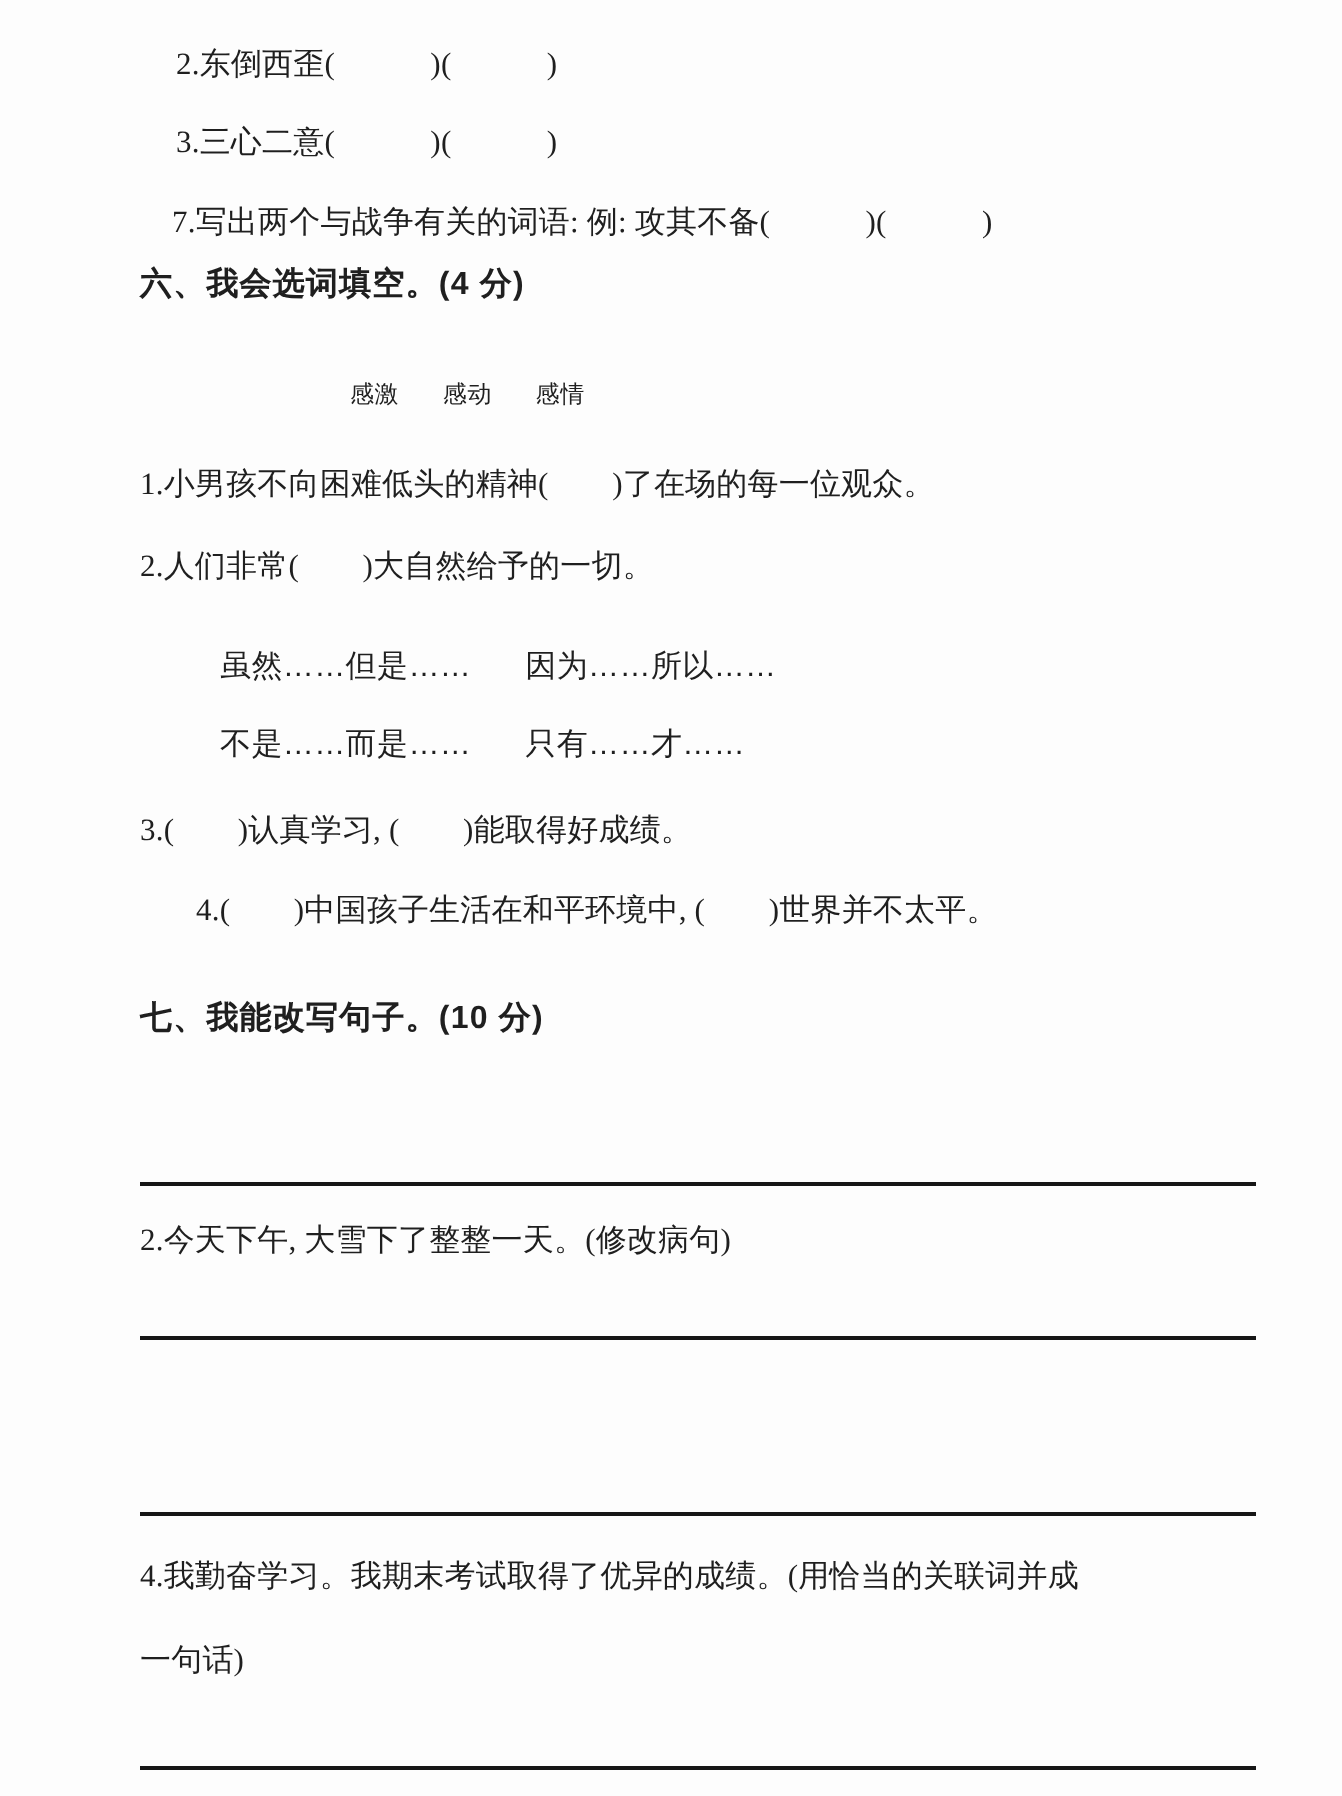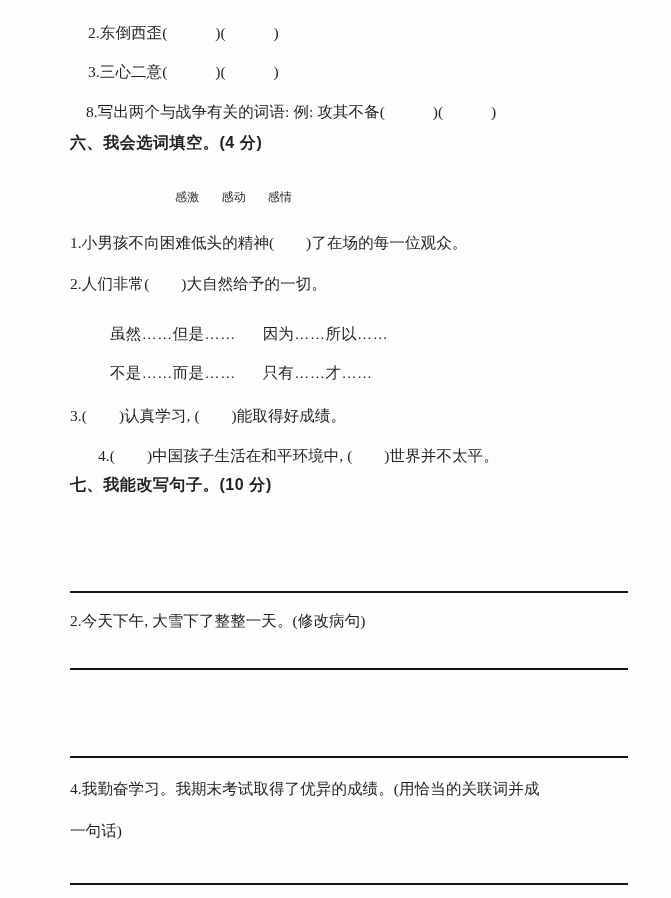--- a/index.html
+++ b/index.html
@@ -58,39 +58,39 @@
 </style>
 </head>
 <body>
 
 <div class="page">
 
   <div class="row q-num" style="left:88px; top:24px;">2.东倒西歪(            )(            )</div>
 
   <div class="row q-num" style="left:88px; top:63px;">3.三心二意(            )(            )</div>
 
-  <div class="row q-num" style="left:86px; top:103px;">8.写出两个与战争有关的词语: 例: 攻其不备(            )(            )</div>
+  <div class="row q-num" style="left:86px; top:103px;">7.写出两个与战争有关的词语: 例: 攻其不备(            )(            )</div>
 
   <div class="row heading" style="left:70px; top:133px;">六、我会选词填空。(4 分)</div>
 
   <div class="row wordbank" style="left:175px; top:190px;">感激      感动      感情</div>
 
   <div class="row q-num" style="left:70px; top:234px;">1.小男孩不向困难低头的精神(        )了在场的每一位观众。</div>
 
   <div class="row q-num" style="left:70px; top:275px;">2.人们非常(        )大自然给予的一切。</div>
 
   <div class="row connective" style="left:110px; top:325px;">虽然……但是……      因为……所以……</div>
 
   <div class="row connective" style="left:110px; top:364px;">不是……而是……      只有……才……</div>
 
   <div class="row q-num" style="left:70px; top:407px;">3.(        )认真学习, (        )能取得好成绩。</div>
 
   <div class="row q-num" style="left:70px; top:447px;margin-left:28px;">4.(        )中国孩子生活在和平环境中, (        )世界并不太平。</div>
 
-  <div class="row heading" style="left:70px; top:475px;text-align:right;">七、我能改写句子。(10 分)</div>
+  <div class="row heading" style="left:70px; top:500px;text-align:right;">七、我能改写句子。(10 分)</div>
 
 
   <div class="answer-rule" style="top:591px;"></div>
 
   <div class="row q-num" style="left:70px; top:612px;">2.今天下午, 大雪下了整整一天。(修改病句)</div>
 
   <div class="answer-rule" style="top:668px;"></div>
 
 
   <div class="answer-rule" style="top:756px;"></div>

